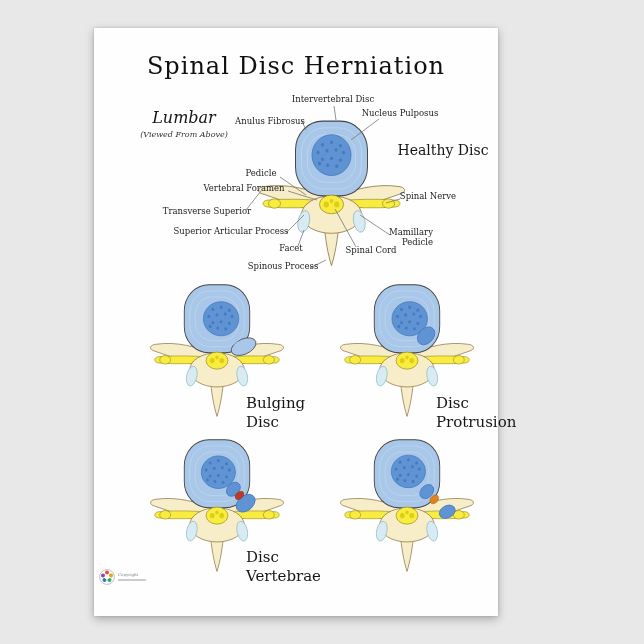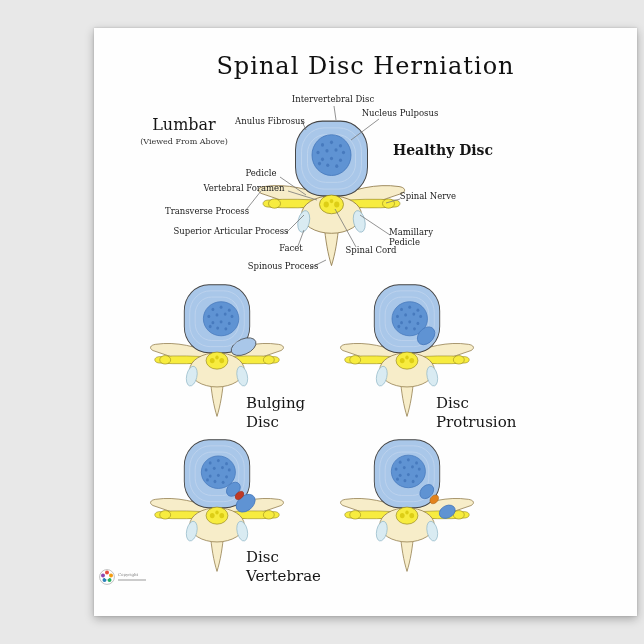--- a/index.html
+++ b/index.html
@@ -2,41 +2,41 @@
 <html><head>
 <meta charset="utf-8">
 <style>
   html,body{margin:0;padding:0;}
   body{
     width:644px;height:644px;position:relative;overflow:hidden;
     background:#e8e8e8;
     font-family:"DejaVu Serif",serif;
   }
   .poster{
-    position:absolute;left:94px;top:28px;width:543px;height:588px;
+    position:absolute;left:94px;top:28px;width:404px;height:588px;
     background:#fefefe;
     box-shadow:0 3px 9px rgba(0,0,0,.28), 0 0 2px rgba(0,0,0,.18);
   }
   .abs{position:absolute;}
   .title{
     position:absolute;top:24px;left:0;width:100%;text-align:center;
     font-size:24px;letter-spacing:1px;color:#101010;
   }
   .label{
     position:absolute;font-size:8.5px;color:#222;white-space:nowrap;
-    transform:translateX(-50%);text-align:left;line-height:1.2;
+    transform:translateX(-50%);text-align:right;line-height:1.2;
   }
   .heading-left{
-    position:absolute;left:90px;top:88px;transform:translateX(-50%);
-    text-align:center;font-size:16px;color:#161616;line-height:1.18;white-space:nowrap;
+    position:absolute;left:90px;top:81px;transform:translateX(-50%);
+    text-align:center;font-size:16px;color:#161616;line-height:1.18;white-space:nowrap;font-style:italic;
   }
   .heading-left .sub{font-size:8px;color:#333;margin-top:2px;}
   .heading-right{
     position:absolute;left:349px;top:114px;transform:translateX(-50%);
-    font-size:14px;color:#161616;white-space:nowrap;font-weight:bold;
+    font-size:14px;color:#161616;white-space:nowrap;
   }
   .caption{
     position:absolute;font-size:15px;color:#161616;line-height:1.25;white-space:nowrap;
   }
   .micro{
     font-size:4px;line-height:1.4;color:#888;
   }
   .microbar{width:28px;height:2px;background:#ccc;margin-top:1px;}
 </style>
 </head>
@@ -102,21 +102,21 @@
     <div class="sub">(Viewed From Above)</div>
   </div>
   <div class="heading-right">Healthy Disc</div>
 
   <div class="label" style="left:239px;top:66px">Intervertebral Disc</div>
   <div class="label" style="left:176px;top:88px">Anulus Fibrosus</div>
   <div class="label" style="left:306px;top:80px">Nucleus Pulposus</div>
   <div class="label" style="left:167px;top:140px">Pedicle</div>
   <div class="label" style="left:150px;top:155px">Vertebral Foramen</div>
   <div class="label" style="left:334px;top:163px">Spinal Nerve</div>
-  <div class="label" style="left:113px;top:178px">Transverse Process</div>
+  <div class="label" style="left:113px;top:178px">Transverse Superior</div>
   <div class="label" style="left:137px;top:198px">Superior Articular Process</div>
   <div class="label" style="left:317px;top:199px">
     <div>Mamillary</div>
     <div>Pedicle</div>
   </div>
   <div class="label" style="left:197px;top:215px">Facet</div>
   <div class="label" style="left:277px;top:217px">Spinal Cord</div>
   <div class="label" style="left:189px;top:233px">Spinous Process</div>
 
   <svg class="abs vertebra-svg" style="left:48px;top:252px" width="150" height="155" viewBox="0 0 220 200" preserveAspectRatio="none">

